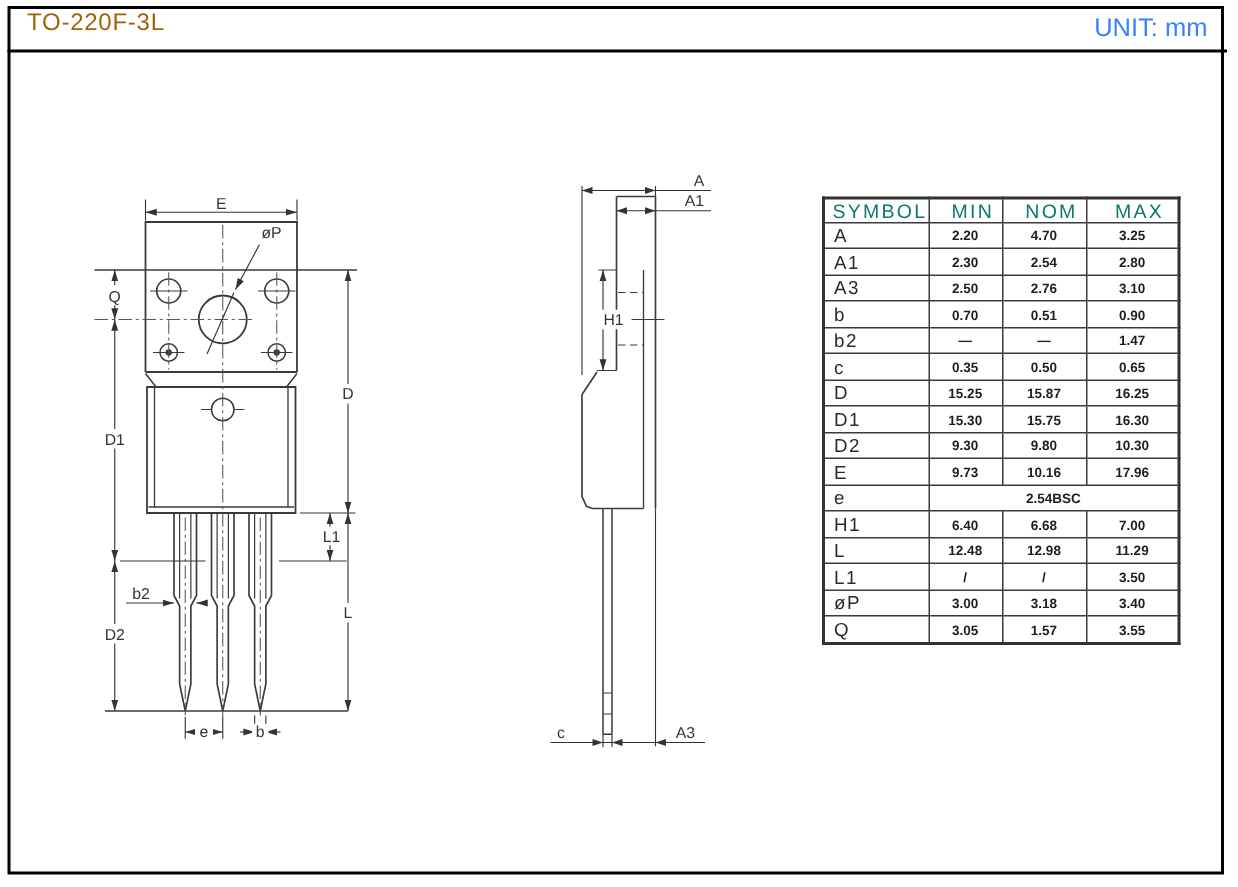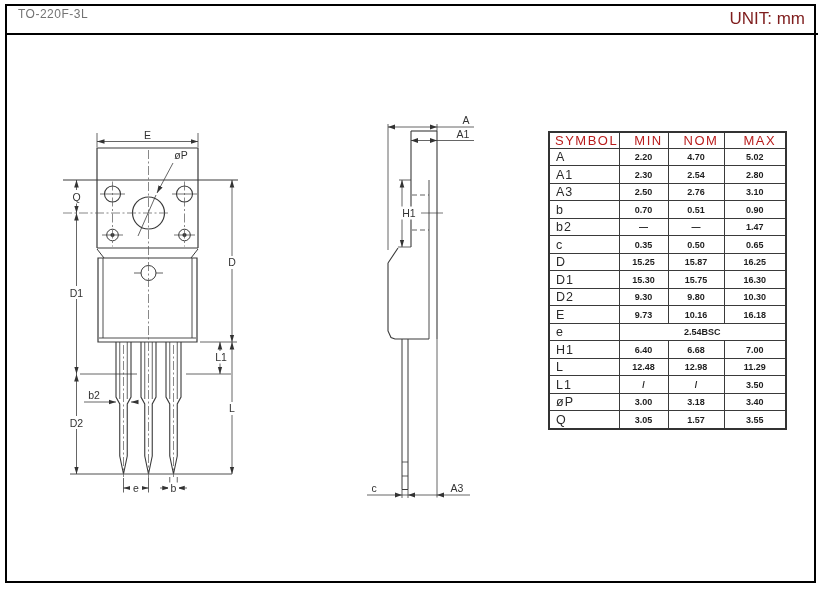--- a/index.html
+++ b/index.html
@@ -1,25 +1,25 @@
 <!DOCTYPE html>
 <html><head>
 <meta charset="utf-8">
 <style>
   html,body{margin:0;padding:0;background:#fff;}
   body{width:825px;height:591px;position:relative;font-family:"Liberation Sans",sans-serif;overflow:hidden;}
   .frame{position:absolute;left:5px;top:4px;width:811px;height:579px;border:2px solid #000;box-sizing:border-box;}
   .head-line{position:absolute;left:5px;top:33px;width:813px;height:2px;background:#000;}
-  .title{position:absolute;left:18px;top:7px;font-size:12px;color:#737373;letter-spacing:0.5px;}
-  .unit{position:absolute;right:20px;top:9px;font-size:17px;color:#7f1d1d;}
+  .title{position:absolute;left:18px;top:7px;font-size:16px;color:#a16207;letter-spacing:0.5px;}
+  .unit{position:absolute;right:20px;top:9px;font-size:17px;color:#3b82f6;}
   svg.draw{position:absolute;left:0;top:0;}
   svg.draw text{font-family:"Liberation Sans",sans-serif;font-size:10.5px;fill:#333;}
   .dim-table{position:absolute;left:548px;top:131px;width:237px;height:299px;border-collapse:collapse;table-layout:fixed;background:#fff;border:2px solid #333;}
   .dim-table th,.dim-table td{border:1px solid #3a3a3a;padding:0;overflow:hidden;white-space:nowrap;}
-  .dim-table th{font-size:13px;font-weight:400;letter-spacing:1.5px;color:#b91c1c;text-align:left;padding-left:5px;margin-top:27px;}
+  .dim-table th{font-size:13px;font-weight:400;letter-spacing:1.5px;color:#0f766e;text-align:left;padding-left:5px;margin-top:27px;}
   .dim-table th.c{text-align:center;padding-left:10px;}
   .dim-table td.sym{font-size:12.5px;letter-spacing:1px;color:#2a2a2a;padding-left:6px;}
   .dim-table td.val{font-size:9px;font-weight:600;color:#1d1d1d;text-align:center;}
 </style>
 </head>
 <body>
 
 <div class="frame"></div>
 <div class="head-line"></div>
 <div class="title">TO-220F-3L</div>
@@ -185,21 +185,21 @@
       <th class="c">MIN</th>
       <th class="c">NOM</th>
       <th class="c">MAX</th>
     </tr>
   </thead>
   <tbody>
       <tr>
         <td class="sym">A</td>
         <td class="val">2.20</td>
         <td class="val">4.70</td>
-        <td class="val">5.02</td>
+        <td class="val">3.25</td>
       </tr>
       <tr>
         <td class="sym">A1</td>
         <td class="val">2.30</td>
         <td class="val">2.54</td>
         <td class="val">2.80</td>
       </tr>
       <tr>
         <td class="sym">A3</td>
         <td class="val">2.50</td>
@@ -239,21 +239,21 @@
       <tr>
         <td class="sym">D2</td>
         <td class="val">9.30</td>
         <td class="val">9.80</td>
         <td class="val">10.30</td>
       </tr>
       <tr>
         <td class="sym">E</td>
         <td class="val">9.73</td>
         <td class="val">10.16</td>
-        <td class="val">16.18</td>
+        <td class="val">17.96</td>
       </tr>
       <tr>
         <td class="sym">e</td>
         <td class="val" colspan="3">2.54BSC</td>
       </tr>
       <tr>
         <td class="sym">H1</td>
         <td class="val">6.40</td>
         <td class="val">6.68</td>
         <td class="val">7.00</td>

